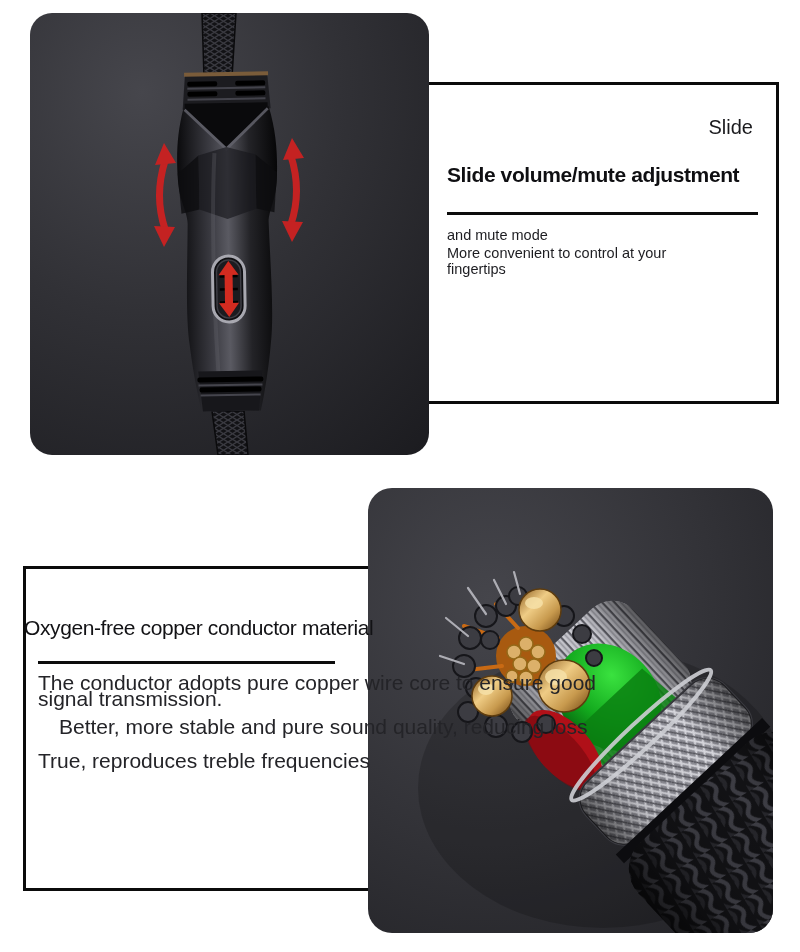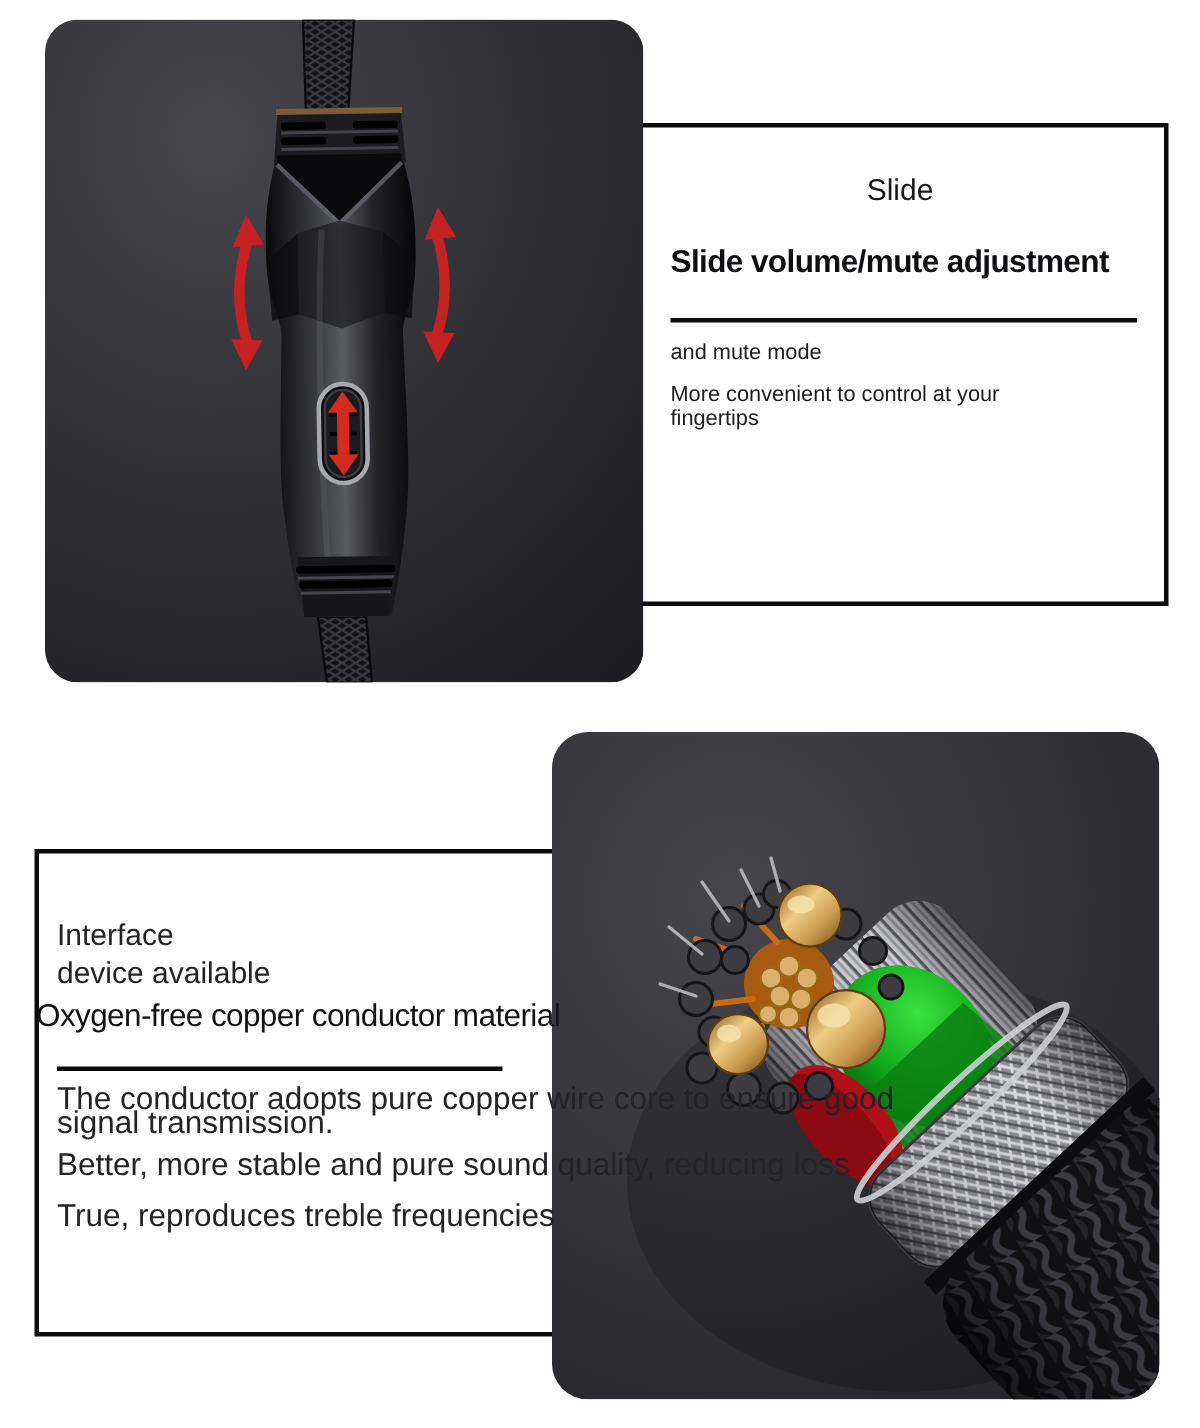--- a/index.html
+++ b/index.html
@@ -16,31 +16,31 @@
   .photo-a { left:30px; top:13px; width:399px; height:442px; }
   .photo-b { left:368px; top:488px; width:405px; height:445px; border-radius:24px; }
   .photo svg { display:block; }
 
   .text-panel { position:absolute; z-index:3; }
   .panel-a { left:447px; top:114px; width:311px; }
   .panel-b { left:38px; top:612px; width:600px; }
 
   .line { white-space:nowrap; }
 
-  .kicker-a { text-align:center; font-size:20px; line-height:26px; color:#1a1a1d; padding-right:5px; }
+  .kicker-a { text-align:right; font-size:20px; line-height:26px; color:#1a1a1d; padding-right:5px; }
   .heading-a { margin-top:22px; font-size:21px; font-weight:700; letter-spacing:-0.4px; line-height:26px; color:#0f0f12; }
   .rule-a { margin-top:24px; border-top:3px solid #0c0c0c; width:311px; }
   .body-a { margin-top:12px; font-size:14.5px; line-height:16px; color:#1d1d21; }
-  .body-a .para + .para { margin-top:12px; }
+  .body-a .para + .para { margin-top:2px; }
 
   .kicker-b { text-align:left; font-size:20px; line-height:25px; color:#242428; }
   .heading-b { margin-left:-14px; font-size:21px; font-weight:400; letter-spacing:-0.4px; line-height:32px; color:#121215; }
   .rule-b { margin-top:17px; border-top:3px solid #0c0c0c; width:297px; }
   .body-b { margin-top:11px; font-size:21px; line-height:16px; color:#242428; }
-  .body-b .para-2 { margin-top:12px; }
+  .body-b .para-2 { margin-top:12px;margin-left:21px; }
   .body-b .para-3 { margin-top:18px; }
 </style>
 </head>
 <body>
 
 <div class="page">
 
   <div class="frame frame-a"></div>
 
   <div class="photo photo-a">
@@ -263,24 +263,20 @@
           <circle cx="196" cy="198" r="26" fill="url(#goldB)" stroke="#5e3c0e" stroke-width="1.5"></circle>
           <ellipse cx="188" cy="189" rx="11" ry="8" fill="#f6e0a8" opacity="0.85"></ellipse>
           <circle cx="124" cy="208" r="20" fill="url(#goldB)" stroke="#5e3c0e" stroke-width="1.5"></circle>
           <ellipse cx="118" cy="201" rx="8" ry="6" fill="#f6e0a8" opacity="0.85"></ellipse>
         </g>
       </g>
     </svg>
   </div>
 
   <div class="text-panel panel-b">
-    <div class="kicker-b">
-      <div class="line">Interface</div>
-      <div class="line">device available</div>
-    </div>
     <div class="heading-b line">Oxygen-free copper conductor material</div>
     <div class="rule-b"></div>
     <div class="body-b">
       <div class="para-1">
         <div class="line">The conductor adopts pure copper wire core to ensure good</div>
         <div class="line">signal transmission.</div>
       </div>
       <div class="para-2">
         <div class="line">Better, more stable and pure sound quality, reducing loss</div>
       </div>

